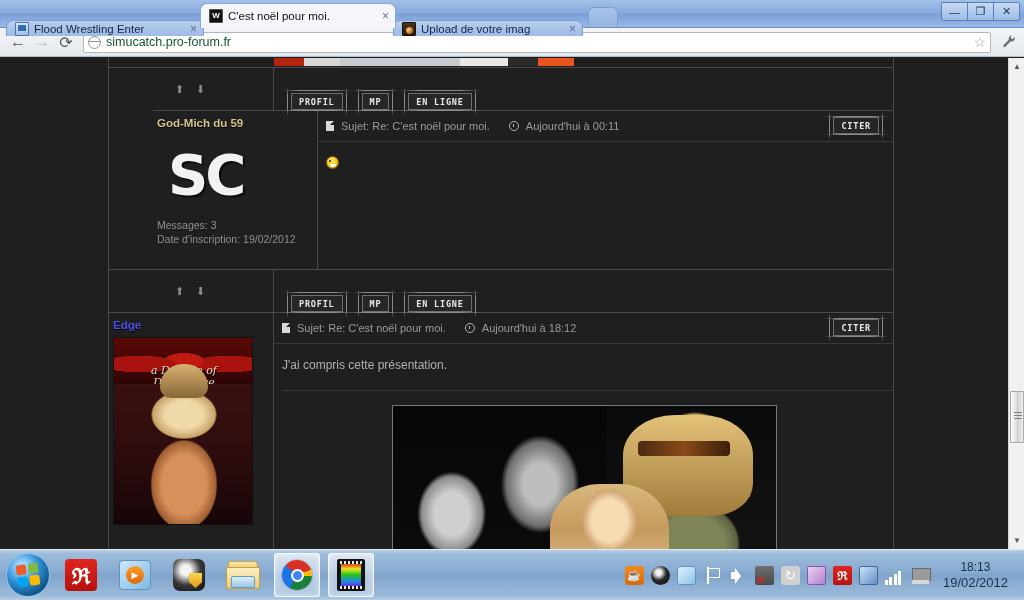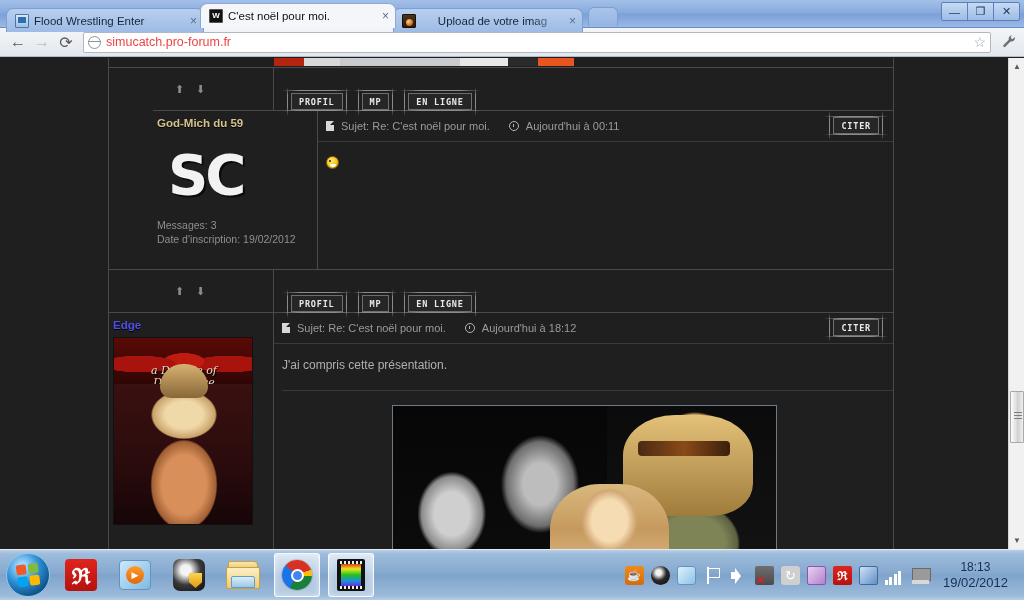--- a/index.html
+++ b/index.html
@@ -12,21 +12,21 @@
   
   .browser { width: 1024px; height: 600px; position: relative; }
 
   .tabstrip {
     height: 28px; width: 1024px;
     background: linear-gradient(to bottom, #a3c0e8 0%, #87a9dd 48%, #7ba0d8 52%, #9ab9e6 100%);
     position: relative;
     border-bottom: 1px solid #6b8cc0;
   }
   .tab {
-    position: absolute; top: 8px; height: 24px;
+    position: absolute; top: 20px; height: 16px;
     display: flex; align-items: center;
     padding: 0 6px 0 8px;
     border-radius: 7px 7px 0 0;
     font-size: 11.5px;
     color: #0c1a2e;
     overflow: hidden;
     white-space: nowrap;
   }
   .tab.inactive {
     background: linear-gradient(to bottom, #b8cfee, #9dbbe5);
@@ -114,21 +114,21 @@
     font-size: 12.5px;
   }
   .globe {
     width: 13px;height:13px;border-radius:50%;
     border: 1.5px solid #8d949c; margin-right:5px; flex:0 0 auto;
     position: relative;
   }
   .globe::after{
     content:""; position:absolute; left:-1.5px; top:4.3px; width:13px;height:1.2px;background:#8d949c;
   }
-  .url-host { color: #ef4444; }
+  .url-host { color: #14532d; }
   .url-path { color: #7b8088; }
   .star { color:#9aa0a8; font-size: 14px; margin-left:4px;}
   .wrench { color:#6b7076; font-size:14px; margin-left:6px; margin-right:2px;}
 
   
   .viewport {
     position:absolute; left:0; top:58px; width:1024px; height:491px;
     background:#1f1f1f; overflow:hidden;
   }
   .scrollbar {
@@ -456,21 +456,21 @@
       <span class="tab-title fade">Flood Wrestling Enter</span>
       <span class="tab-x">×</span>
     </div>
 
     <div class="tab active" style="left:200px;width:196px;">
       <span class="tab-fav fav-wwe">W</span>
       <span class="tab-title">C'est noël pour moi.</span>
       <span class="tab-x">×</span>
     </div>
 
-    <div class="tab inactive" style="left:393px;width:190px;text-align:center;">
+    <div class="tab inactive" style="left:393px;width:190px;">
       <span class="tab-fav fav-cam"></span>
       <span class="tab-title fade">Upload de votre imag</span>
       <span class="tab-x">×</span>
     </div>
 
     <div class="tab-new" style="left:588px;"></div>
 
     <div class="wincontrols">
       <div class="wc">—</div>
       <div class="wc">❐</div>

